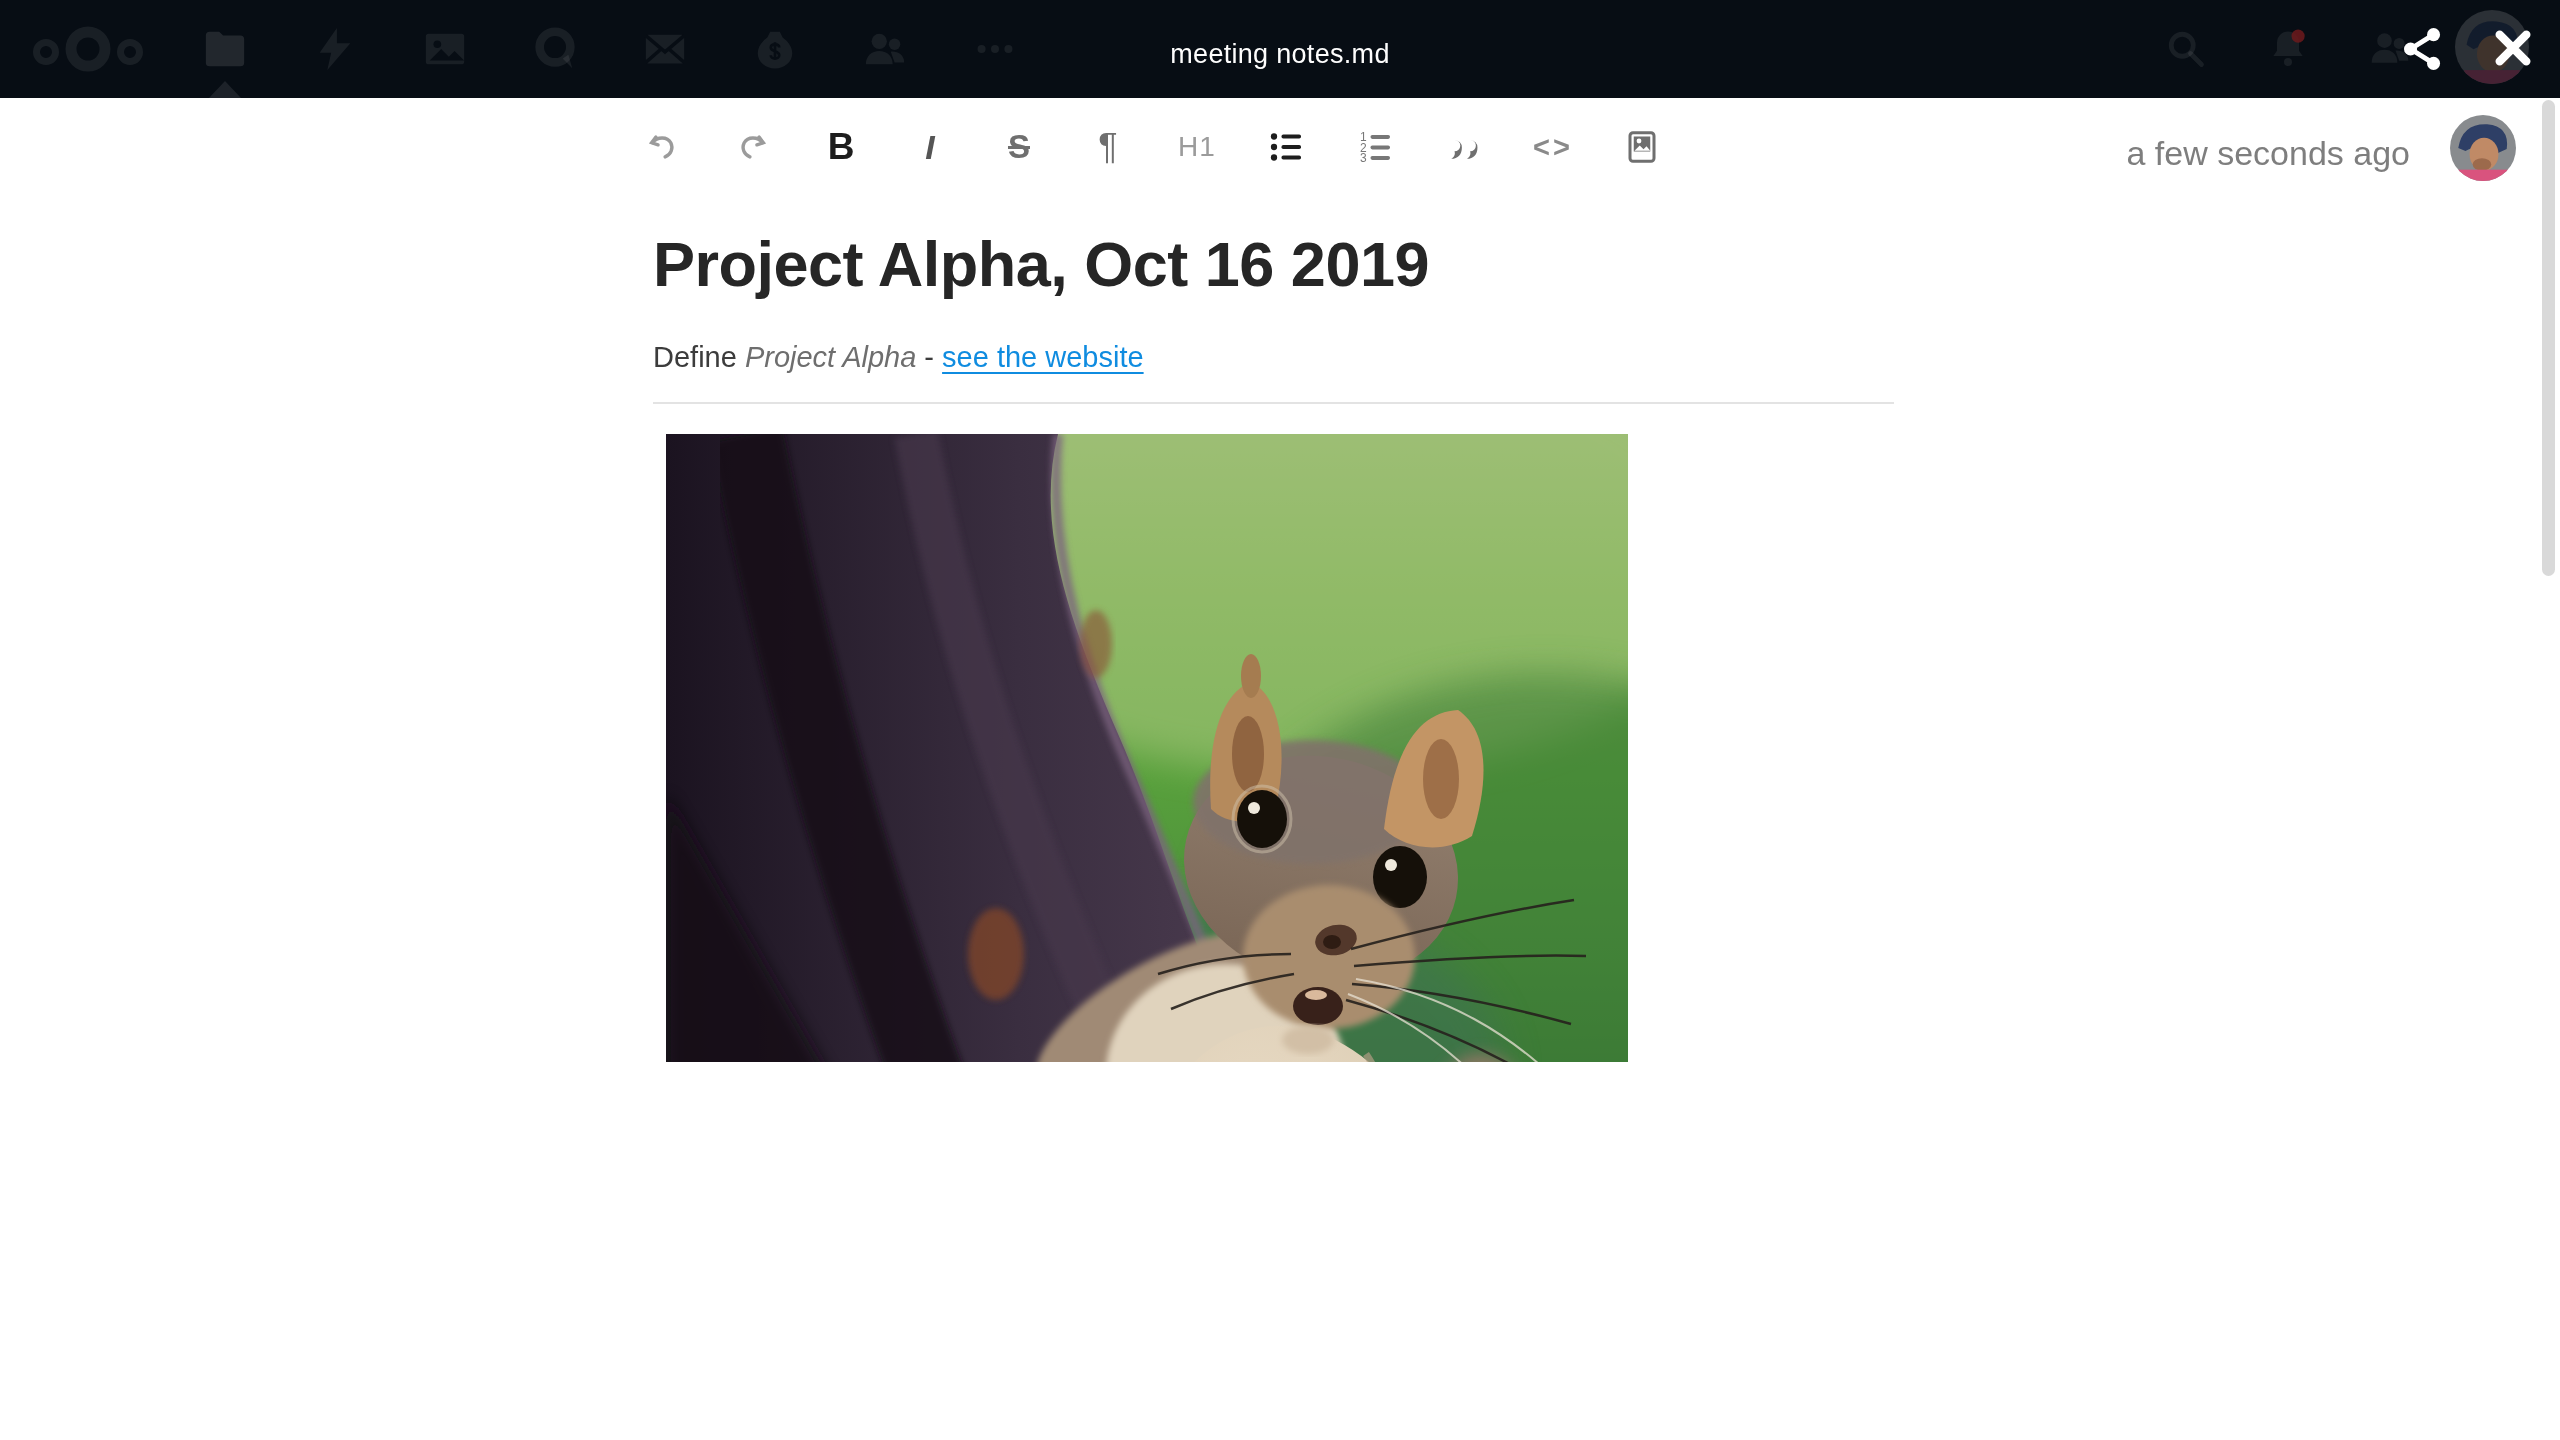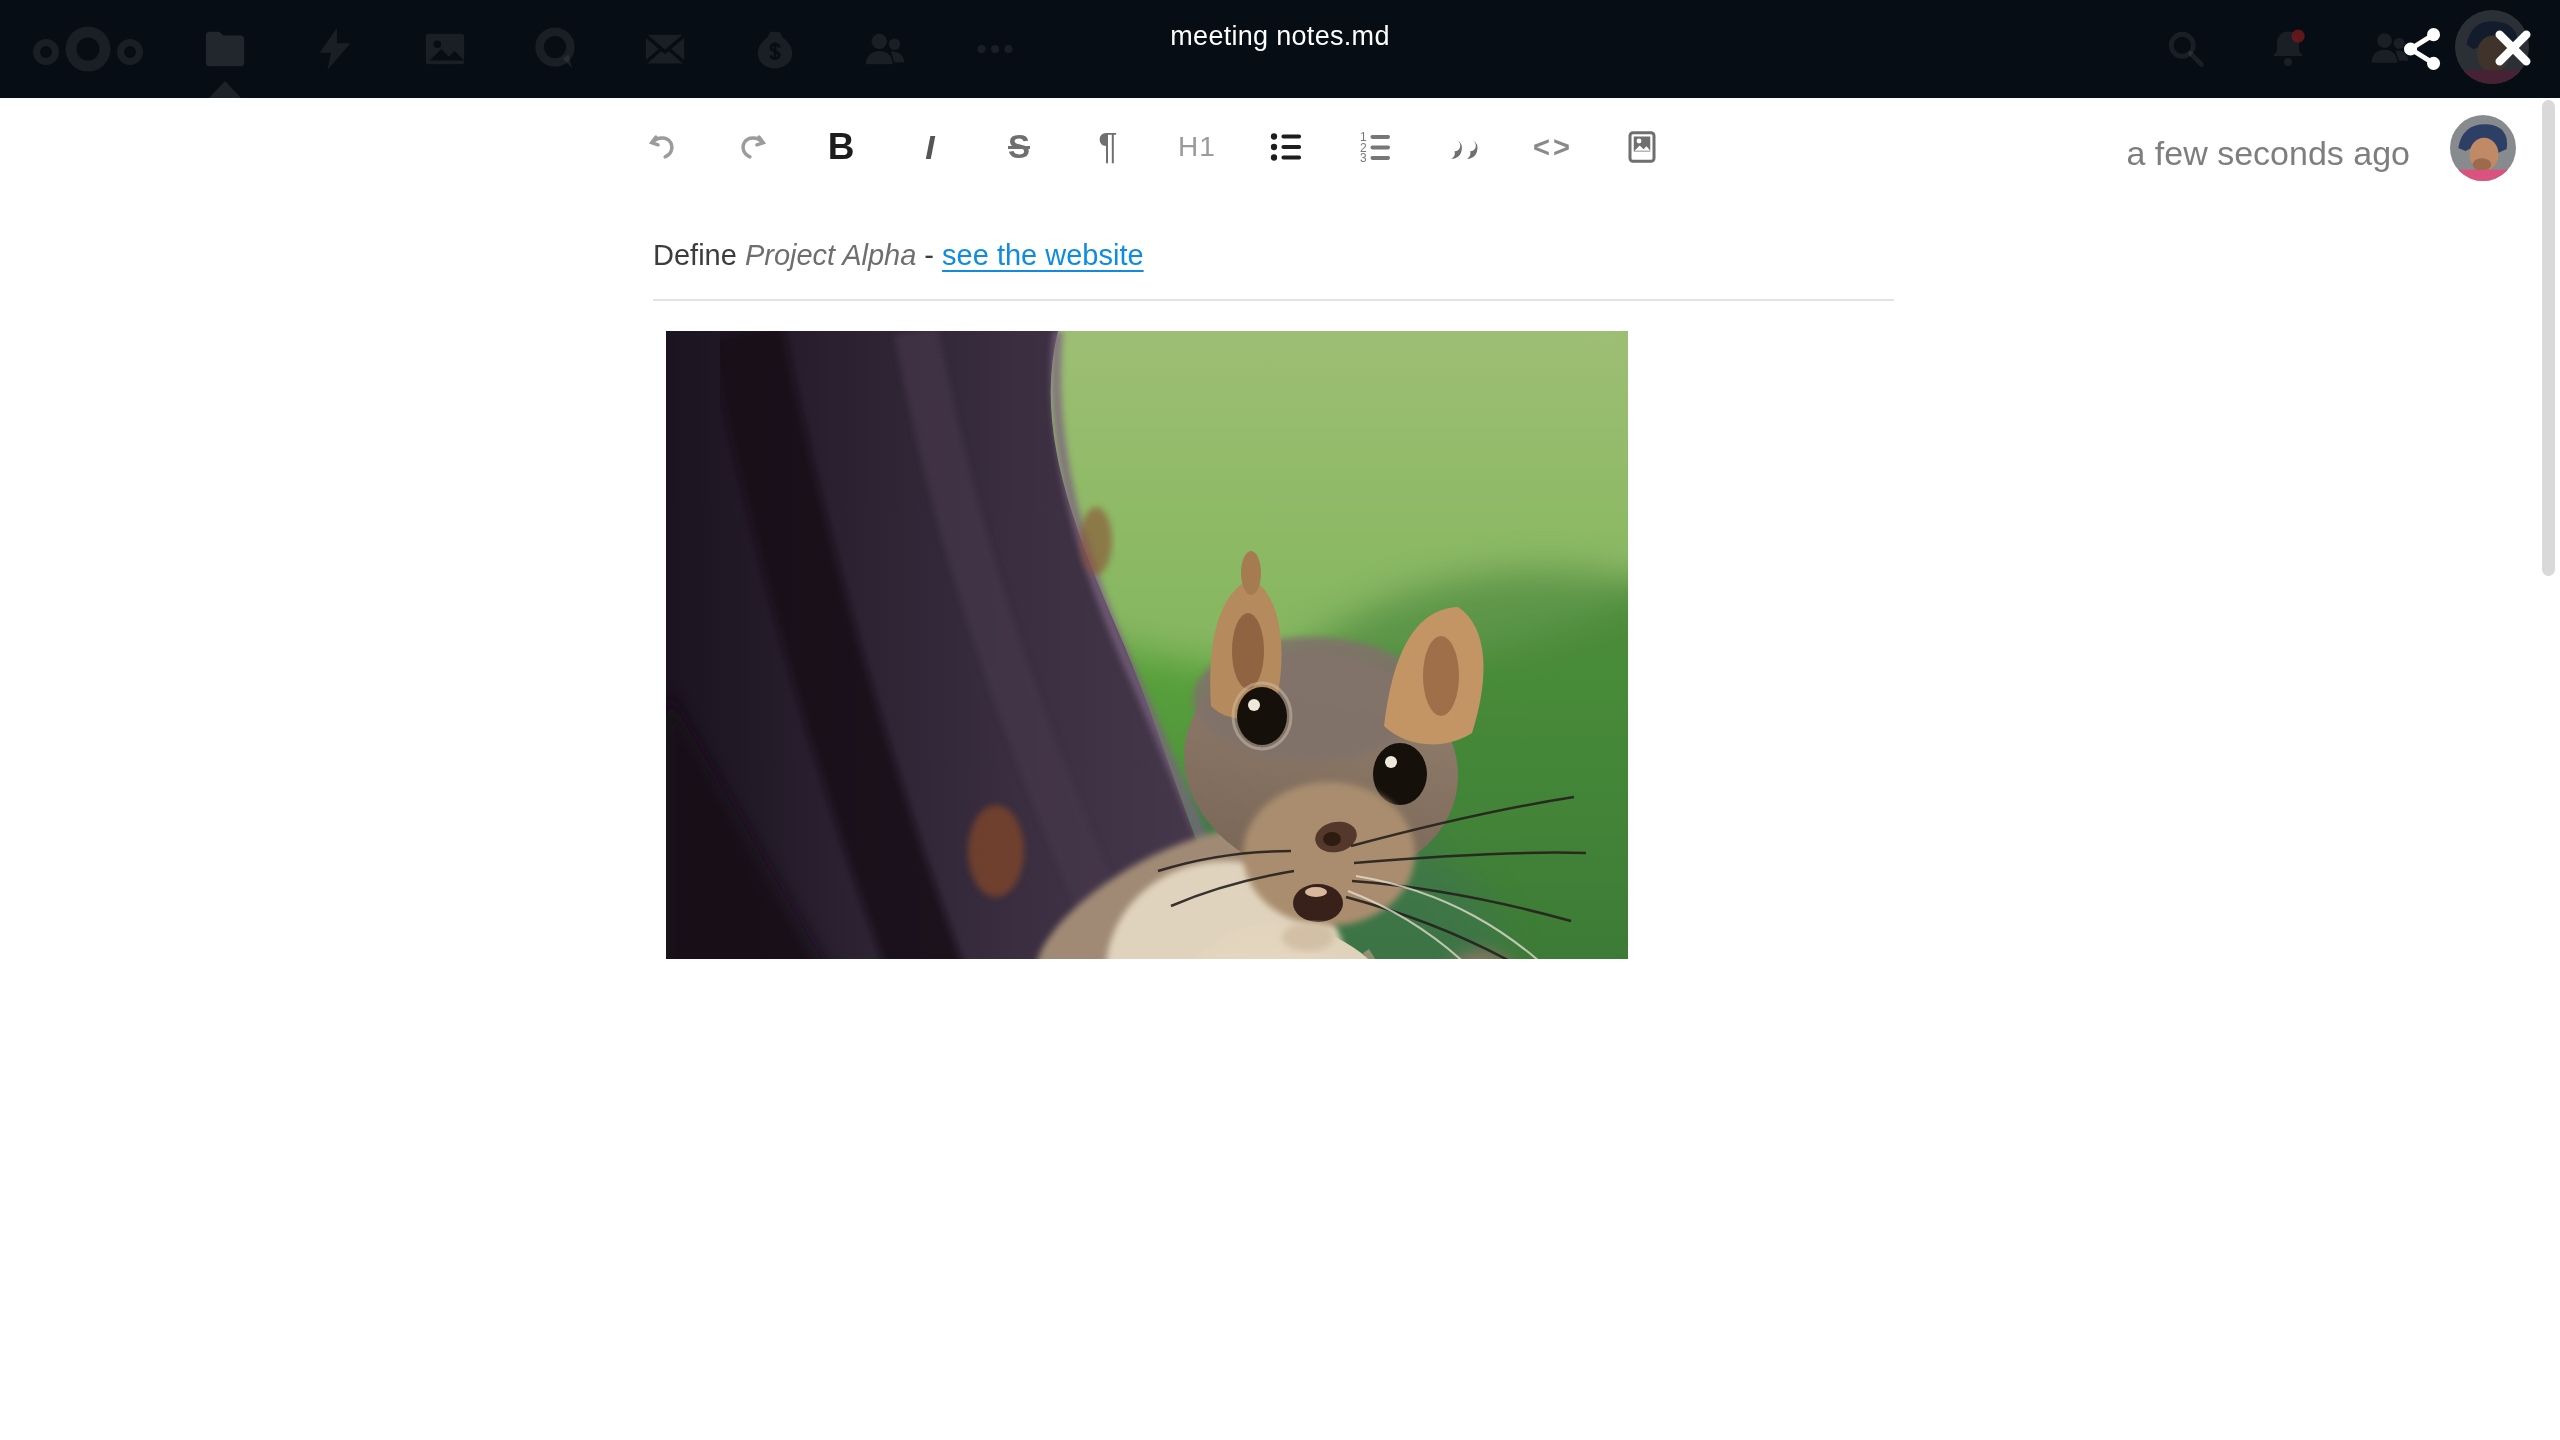--- a/index.html
+++ b/index.html
@@ -5,21 +5,21 @@
   html,body{margin:0;padding:0;width:2560px;height:1440px;overflow:hidden;background:#ffffff;
     font-family:"Liberation Sans", sans-serif;}
   
   .topbar{position:absolute;left:0;top:0;width:2560px;height:98px;background:#070d14;}
   .logo{position:absolute;left:28px;top:14px;width:120px;height:70px;}
   .apps{position:absolute;left:201px;top:0;height:98px;display:flex;gap:62px;align-items:center;}
   .appbtn{width:48px;height:48px;display:flex;align-items:center;justify-content:center;position:relative;}
   .active-tri{position:absolute;left:209px;bottom:0;width:0;height:0;
     border-left:16px solid transparent;border-right:16px solid transparent;
     border-bottom:17px solid rgba(255,255,255,0.09);}
-  .tb-title{position:absolute;left:0;right:0;top:0;height:72px;display:flex;align-items:center;justify-content:center;
+  .tb-title{position:absolute;left:0;right:0;top:18px;height:72px;display:flex;align-items:center;justify-content:center;
     color:#fdfdfd;font-size:27px;letter-spacing:.3px;}
   .tbicon{position:absolute;top:24px;width:48px;height:48px;display:flex;align-items:center;justify-content:center;}
   .dimfill{fill:#ffffff;fill-opacity:.075;}
   .dimstroke{stroke:rgba(255,255,255,.075);fill:none;}
   .brightstroke{stroke:#ffffff;fill:none;}
   .dim-avatar{position:absolute;left:2455px;top:10px;width:74px;height:74px;border-radius:50%;overflow:hidden;opacity:.30;}
   
   .whitearea{position:absolute;left:0;top:98px;width:2560px;height:1342px;background:#ffffff;}
   .editor-bar{position:relative;height:100px;}
   .tools{position:absolute;left:639px;top:22px;display:flex;gap:41px;}
@@ -246,20 +246,21 @@
         <rect width="64" height="64" fill="#888b8e"></rect>
         <path d="M8 32 Q12 8 36 9 Q58 11 55 33 L46 37 Q30 26 15 35 Z" fill="#2e3f66"></path>
         <ellipse cx="33" cy="38" rx="14" ry="16" fill="#c08a66"></ellipse>
         <ellipse cx="31" cy="48" rx="9" ry="6" fill="#9c6a4c"></ellipse>
         <rect x="6" y="53" width="52" height="11" fill="#d9537e"></rect>
       </svg>
     </div>
   </div>
 
   <div class="doc">
+    <h1>Project Alpha, Oct 16 2019</h1>
 
     <p class="p-intro"><span>Define </span><em>Project Alpha</em><span> - </span><a class="doclink">see the website</a></p>
 
 
 
     <hr>
 
 
 
     <figure aria-label="squirrel peeking from behind a tree trunk">

